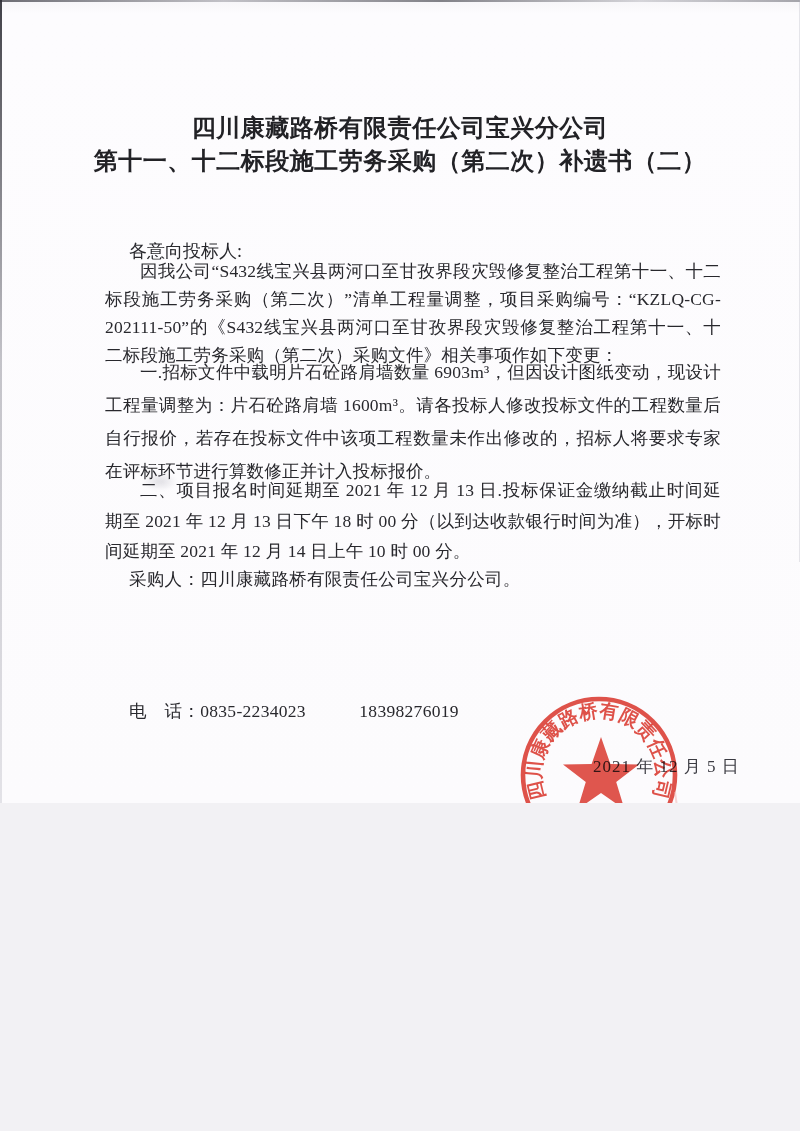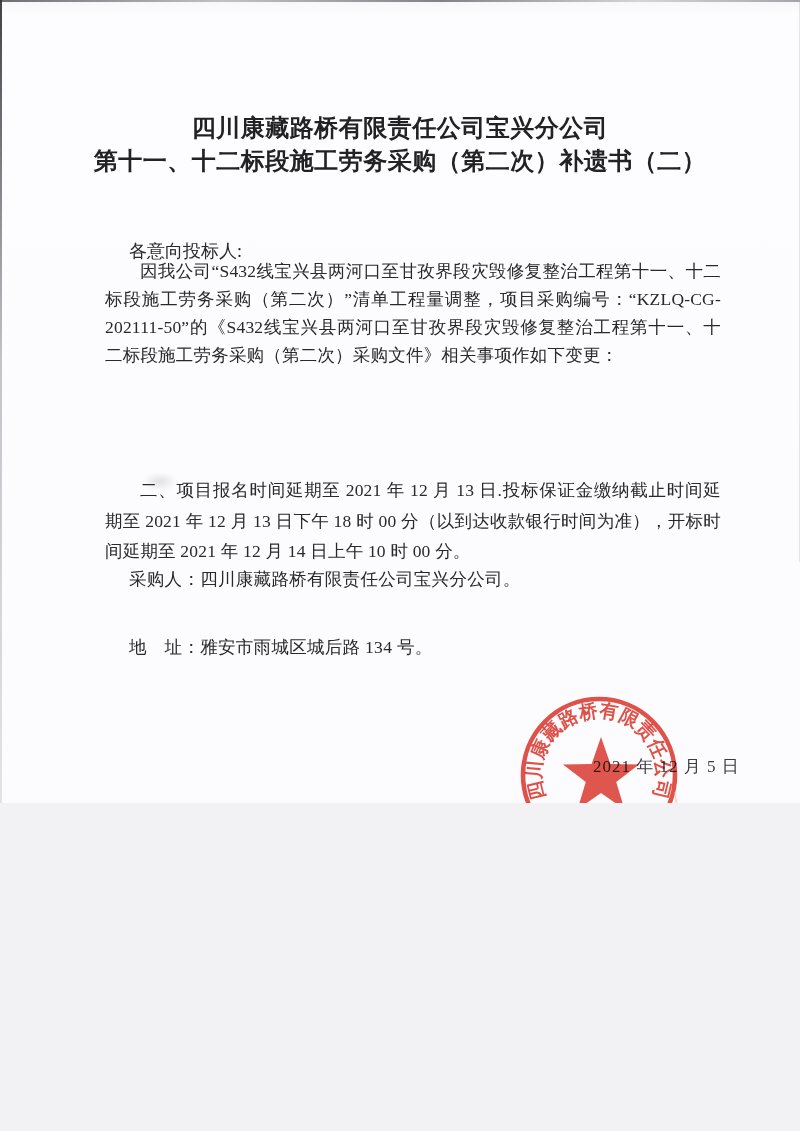--- a/index.html
+++ b/index.html
@@ -93,25 +93,26 @@
   <div class="scan-edge-right"></div>
 
   <h1 class="title">
     <span class="tline">四川康藏路桥有限责任公司宝兴分公司</span>
     <span class="tline">第十一、十二标段施工劳务采购（第二次）补遗书（二）</span>
   </h1>
 
   <p class="salutation">各意向投标人:</p>
 
   <p class="para p-intro">因我公司“S432线宝兴县两河口至甘孜界段灾毁修复整治工程第十一、十二标段施工劳务采购（第二次）”清单工程量调整，项目采购编号：“KZLQ-CG-202111-50”的《S432线宝兴县两河口至甘孜界段灾毁修复整治工程第十一、十二标段施工劳务采购（第二次）采购文件》相关事项作如下变更：</p>
+  <p class="para p-item1">一.招标文件中载明片石砼路肩墙数量 6903m³，但因设计图纸变动，现设计工程量调整为：片石砼路肩墙 1600m³。请各投标人修改投标文件的工程数量后自行报价，若存在投标文件中该项工程数量未作出修改的，招标人将要求专家在评标环节进行算数修正并计入投标报价。</p>
   <div class="ink-smudge"></div>
   <p class="para p-item2">二、项目报名时间延期至 2021 年 12 月 13 日.投标保证金缴纳截止时间延期至 2021 年 12 月 13 日下午 18 时 00 分（以到达收款银行时间为准），开标时间延期至 2021 年 12 月 14 日上午 10 时 00 分。</p>
 
   <p class="contact c0">采购人：四川康藏路桥有限责任公司宝兴分公司。</p>
-  <p class="contact c1">地　址：雅安市雨城区城后路 134 号。</p>
+  <p class="contact c3">电　话：0835-2234023　　　18398276019</p>
 
   <div class="doc-date">2021 年 12 月 5 日</div>
 
   <svg class="stamp" viewBox="0 0 190 190" xmlns="http://www.w3.org/2000/svg" aria-hidden="true">
     <defs>
       <path id="sealArcTop" d="M 42.4,119.5 A 58,58 0 1 1 147.6,119.5" fill="none"></path>
       <path id="sealArcBottom" d="M 47.5,134.9 A 62,62 0 0 0 142.5,134.9" fill="none"></path>
     </defs>
     <circle cx="95" cy="95" r="76" fill="none" stroke-width="4.6" opacity="0.92" stroke="#dc352a"></circle>
     <polygon points="97,57 106.4,84.1 135,84.6 112.2,101.9 120.5,129.4 97,113 73.5,129.4 81.8,101.9 59,84.6 87.6,84.1" opacity="0.9" fill="#dc352a"></polygon>

